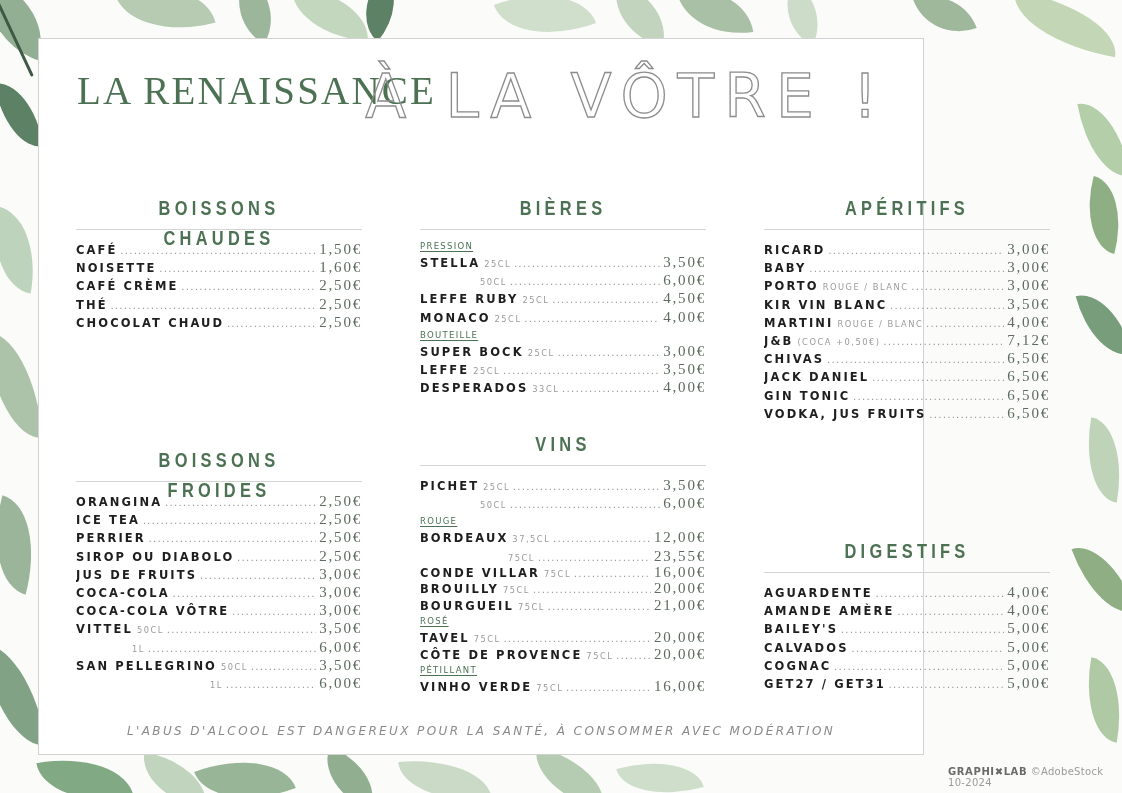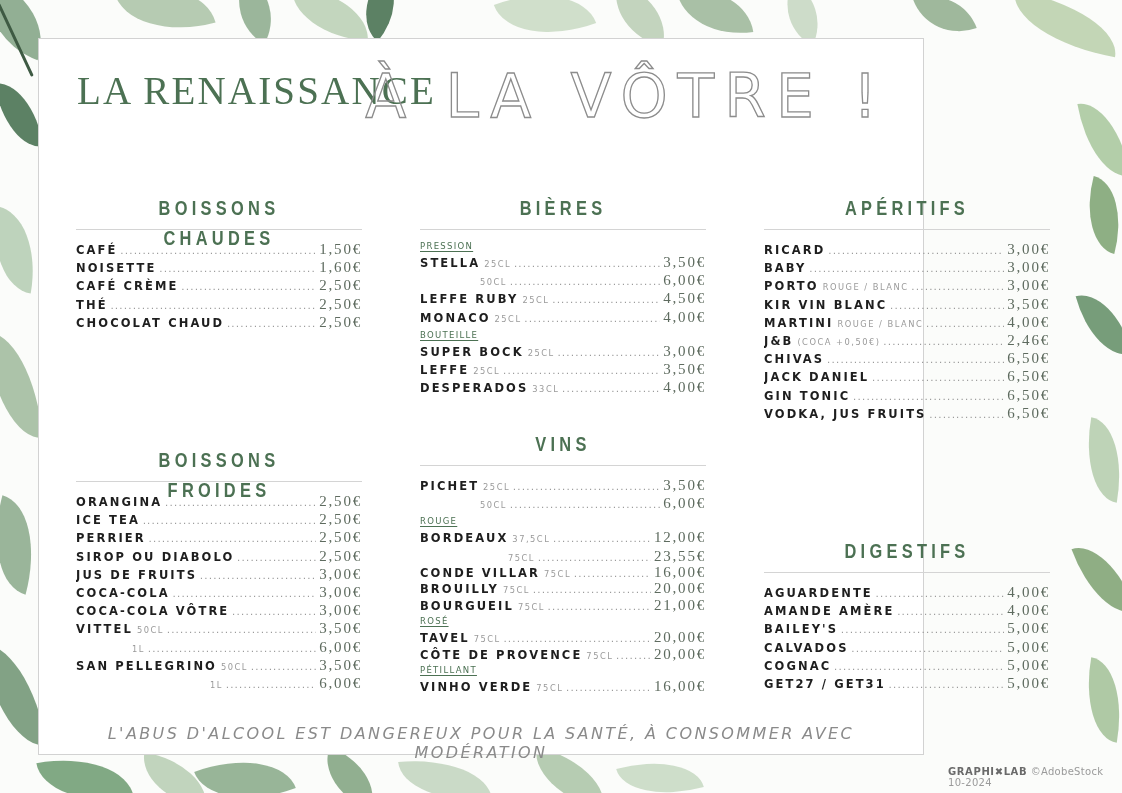--- a/index.html
+++ b/index.html
@@ -52,21 +52,21 @@
   .dots { flex: 1; overflow: hidden; color: #8d8d8d; font-size: 10px; letter-spacing: 1.7px; margin: 0 3px; }
   .dots::before { content: "................................................................................................................"; }
   .price { font-family: Liberation Serif, serif; font-size: 15px; letter-spacing: 1.8px; color: #5e6b5f; }
   .sub {
     font-family: "DejaVu Sans", sans-serif; font-size: 8.5px; letter-spacing: 1.3px;
     color: #4c7153; text-decoration: underline; text-underline-offset: 2px; height: 16px; line-height: 16px;
   }
 
   .warning {
     position: absolute; left: 0; right: 0; top: 685px; text-align: center;
-    font-family: "DejaVu Sans", sans-serif; font-style: italic; font-size: 16px;
+    font-family: "DejaVu Sans", sans-serif; font-style: italic; font-size: 12px;
     letter-spacing: 2.4px; color: #8a8a8a;
   }
   .credit {
     position: absolute; left: 948px; top: 766px; font-size: 10px; color: #9a9a9a;
     font-family: "DejaVu Sans", sans-serif; letter-spacing: .3px;
   }
   .credit b { color: #6a6a6a; letter-spacing: .6px; }
 </style>
 </head>
 <body>
@@ -345,21 +345,21 @@
     <div class="row">
         <span class="name">MARTINI</span>
         <span class="vol">ROUGE / BLANC</span>
         <span class="dots"></span>
         <span class="price">4,00€</span>
       </div>
     <div class="row">
         <span class="name">J&amp;B</span>
         <span class="vol">(COCA +0,50€)</span>
         <span class="dots"></span>
-        <span class="price">2,46€</span>
+        <span class="price">7,12€</span>
       </div>
     <div class="row">
         <span class="name">CHIVAS</span>
         <span class="dots"></span>
         <span class="price">6,50€</span>
       </div>
     <div class="row">
         <span class="name">JACK DANIEL</span>
         <span class="dots"></span>
         <span class="price">6,50€</span>

